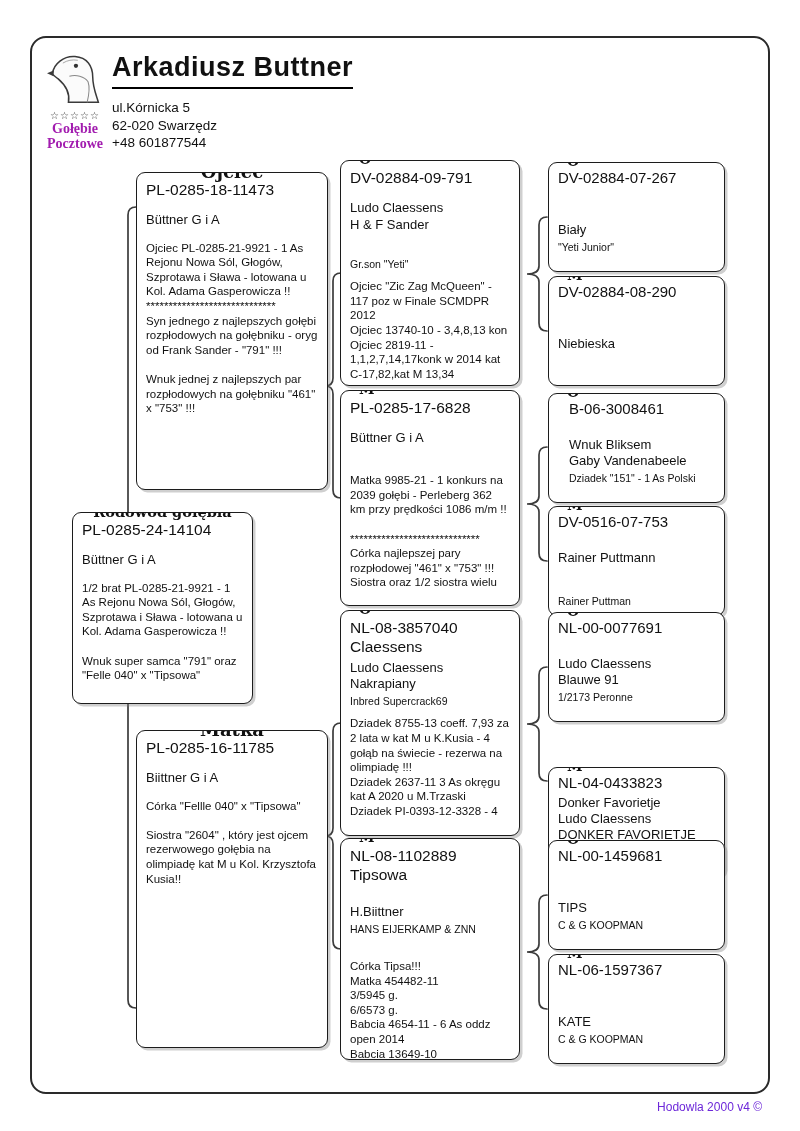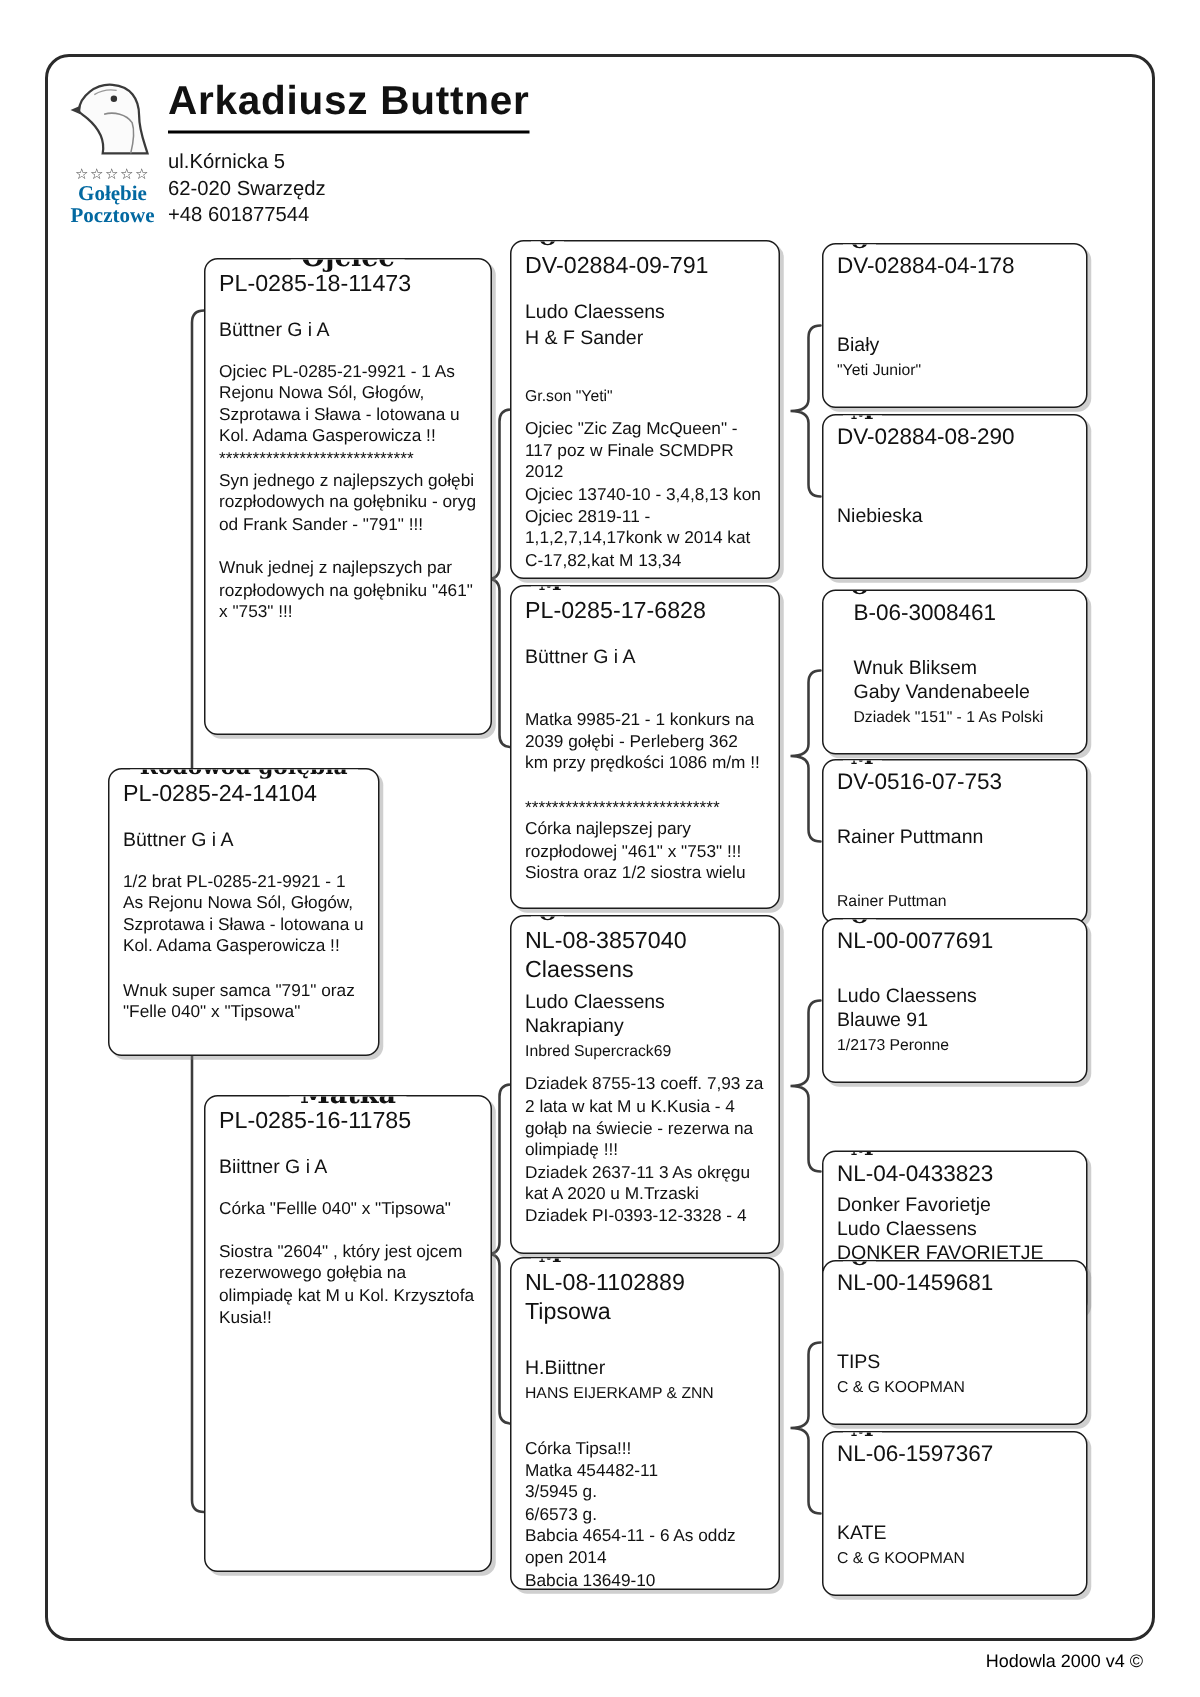--- a/index.html
+++ b/index.html
@@ -8,21 +8,21 @@
   *{box-sizing:border-box;}
 
   .frame{position:absolute;left:30px;top:36px;width:740px;height:1058px;
          border:2px solid #2a2a2a;border-radius:16px;z-index:0;}
 
   .connectors{position:absolute;left:0;top:0;z-index:1;}
 
   
   .logo{position:absolute;left:42px;top:50px;width:66px;text-align:center;z-index:2;}
   .stars{font-size:10px;color:#3a3a3a;letter-spacing:1px;line-height:1;margin-top:1px;}
-  .logo-t{font-family:"Liberation Serif", serif;font-weight:bold;font-size:14px;line-height:1.08;color:#0369a1;}
+  .logo-t{font-family:"Liberation Serif", serif;font-weight:bold;font-size:14px;line-height:1.08;color:#a21caf;}
   .owner{position:absolute;left:112px;top:52px;z-index:2;}
   .owner-name{display:inline-block;font-size:27px;font-weight:bold;letter-spacing:.5px;
               border-bottom:2px solid #000;padding-bottom:4px;}
   .owner-address{margin-top:10px;font-size:13.5px;line-height:1.3;white-space:pre-line;}
 
   
   .pbox{position:absolute;background:#fff;border:1.5px solid #1c1c1c;border-radius:9px;
         box-shadow:2.5px 2.5px 0 rgba(128,128,128,.38);padding:7px 9px;z-index:2;overflow:hidden;}
   .box-title{position:absolute;top:-12px;left:50%;transform:translateX(-50%);background:#fff;
              padding:0 7px;font-family:"DejaVu Serif", serif;font-weight:bold;font-size:18px;white-space:nowrap;}
@@ -44,21 +44,21 @@
   .gp2{top:390px;height:216px;}
   .gp3{top:610px;height:226px;}
   .gp4{top:838px;height:222px;}
   .ggp{left:548px;width:177px;height:110px;padding:6px 9px;}
   .ggp .ring{margin-bottom:2px;font-size:15px;}
   .ggp .pname{margin-bottom:2px;}
   .ggp .sub{margin-bottom:0;}
   .ggp1{top:162px;} .ggp2{top:276px;} .ggp3{top:393px;padding-left:20px;} .ggp4{top:506px;}
   .ggp5{top:612px;} .ggp6{top:726px;margin-top:41px;} .ggp7{top:840px;} .ggp8{top:954px;}
 
-  .footer{position:absolute;right:38px;top:1100px;font-size:12px;color:#000000;z-index:2;}
+  .footer{position:absolute;right:38px;top:1100px;font-size:12px;color:#6d28d9;z-index:2;}
 </style>
 </head>
 <body>
 
 <div class="page">
 
   <div class="frame"></div>
 
   <svg class="connectors" width="800" height="1131" viewBox="0 0 800 1131">
     <g fill="none" stroke="#3c3c3c" stroke-width="1.7" stroke-linecap="round">
@@ -168,21 +168,21 @@
 Córka Tipsa!!!
 Matka 454482-11
 3/5945 g.
 6/6573 g.
 Babcia 4654-11  - 6 As oddz open 2014
 Babcia 13649-10</div>
   </div>
 
   <div class="pbox ggp ggp1">
     <span class="box-label">O</span>
-    <div class="ring">DV-02884-04-178</div>
+    <div class="ring">DV-02884-07-267</div>
     <div class="pname">
 
 Biały</div>
     <div class="sub">"Yeti Junior"</div>
   </div>
 
   <div class="pbox ggp ggp2">
     <span class="box-label">M</span>
     <div class="ring">DV-02884-08-290</div>
     <div class="pname">

